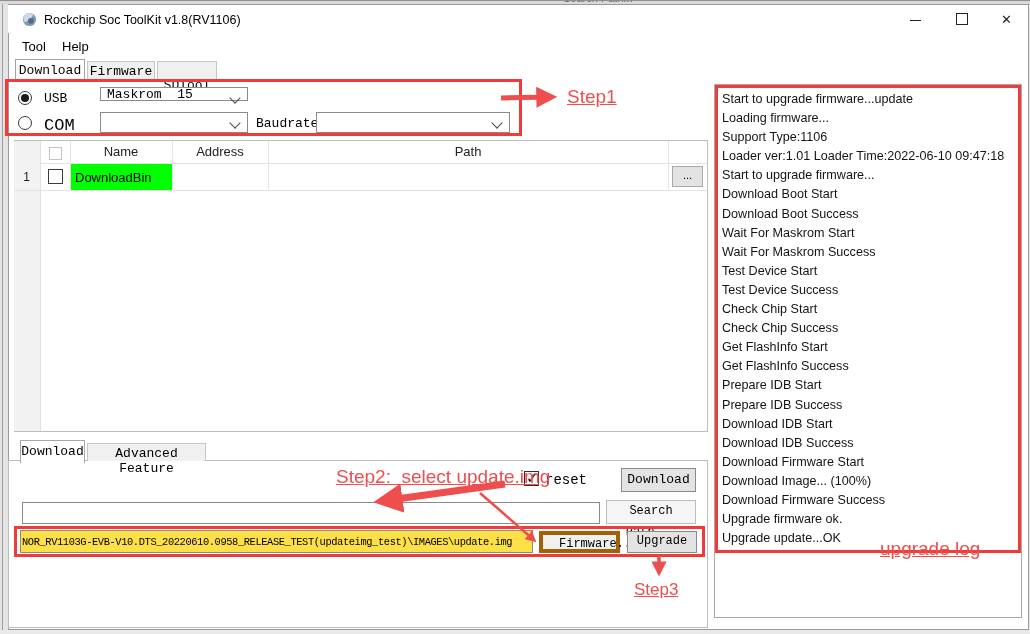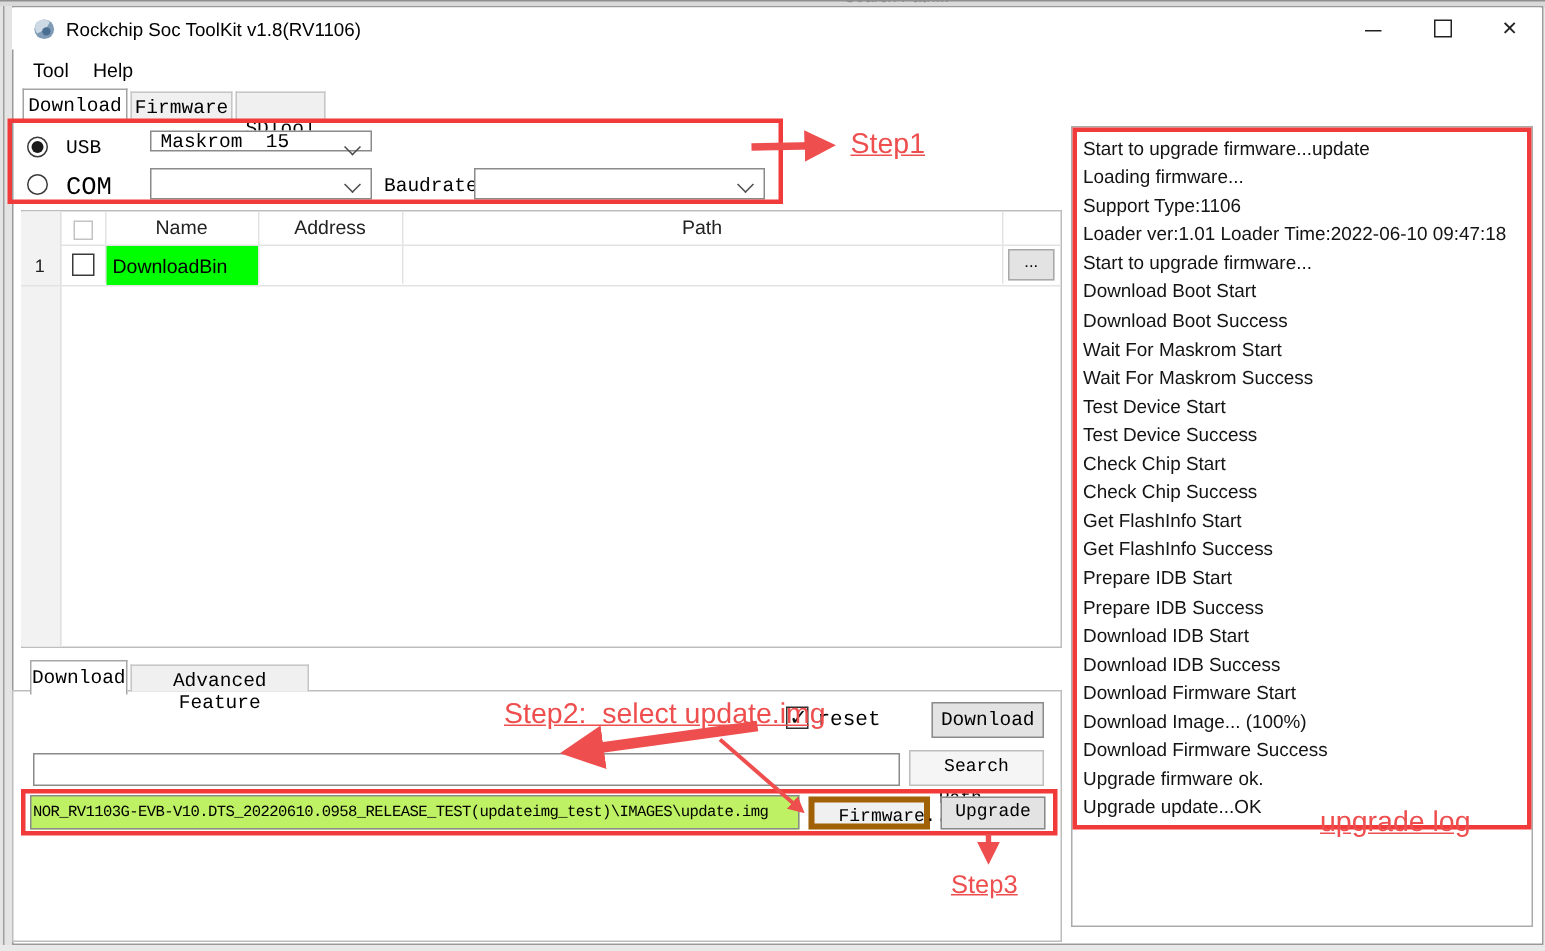--- a/index.html
+++ b/index.html
@@ -75,21 +75,21 @@
   #cb-reset{left:524px;top:471px;width:15px;height:15px;border:1px solid #2f2f2f;position:absolute;background:#fff;box-sizing:border-box;}
   #cb-reset .tick{position:absolute;left:1px;top:-3px;font-size:15px;font-weight:bold;color:#111;}
   #label-reset{left:545px;top:472px;font-size:14px;}
   .btn{box-sizing:border-box;text-align:center;color:#000;}
   #btn-download{left:621px;top:468px;width:75px;height:24px;background:#e3e3e3;border:1px solid #8a8a8a;font-size:13px;line-height:21px;}
   #input-search{left:22px;top:502px;width:578px;height:22px;border:1px solid #8a8a8a;box-sizing:border-box;font-size:12px;padding:0 3px;background:#fff;}
   #btn-searchpath{left:606px;top:500px;width:90px;height:24px;background:#f5f5f5;border:1px solid #bdbdbd;font-size:12px;line-height:21px;}
 
   #box-step3{left:14px;top:526px;width:691px;height:31px;}
   #input-fwpath{left:20px;top:530px;width:513px;height:23px;border:1px solid #8a8a8a;box-sizing:border-box;
-    font-family:"Liberation Mono","DejaVu Sans Mono",monospace;font-size:10.4px;letter-spacing:-0.4px;padding:0 1px;background:#bef264;color:#000;}
+    font-family:"Liberation Mono","DejaVu Sans Mono",monospace;font-size:10.4px;letter-spacing:-0.4px;padding:0 1px;background:#fde047;color:#000;}
   #btn-firmware{left:539px;top:531px;width:81px;height:22px;background:#f0f0f0;border:4px solid #a16207;font-size:12px;line-height:19px;padding-left:16px;}
   #btn-upgrade{left:627px;top:531px;width:70px;height:22px;background:#e3e3e3;border:1px solid #8a8a8a;font-size:12px;line-height:19px;}
 
   
   .annot-text{color:var(--annot-text);z-index:6;white-space:pre;text-decoration:underline;}
   #txt-step1{left:567px;top:86px;font-size:19px;}
   #txt-step2{left:336px;top:466px;font-size:19px;}
   #txt-step3{left:634px;top:580px;font-size:17px;}
   #txt-upgradelog{left:880px;top:538px;font-size:19px;}
 

